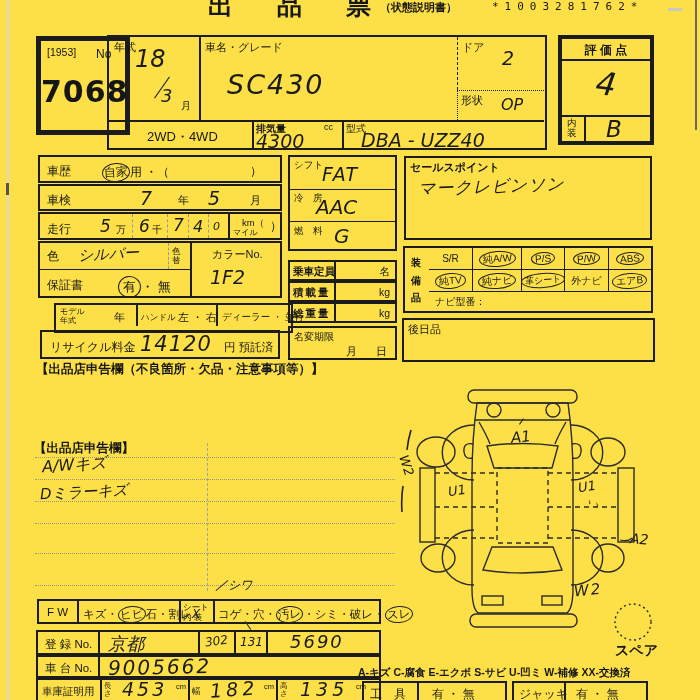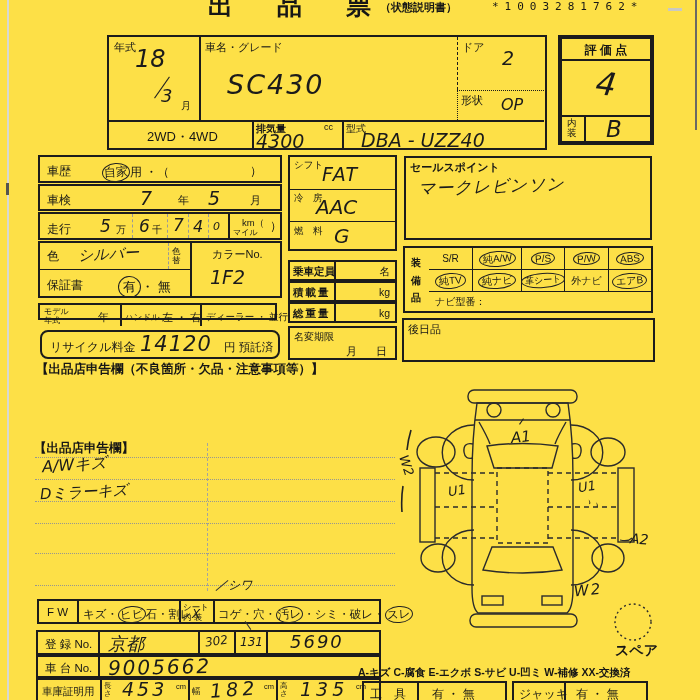--- a/index.html
+++ b/index.html
@@ -17,20 +17,25 @@
 </style>
 </head>
 <body>
 
 <div id="page">
 
   <div class="abs" style="left:208px;top:-11px;font-size:25px;font-weight:bold;letter-spacing:44px;font-family:'DejaVu Sans',sans-serif;">出品票</div>
   <div class="abs" style="left:380px;top:0px;font-size:11px;font-weight:bold;">（状態説明書）</div>
   <div class="abs" style="left:492px;top:0px;font-size:11px;letter-spacing:6px;font-family:'DejaVu Sans Mono',monospace;">*1003281762*</div>
 
+  <div class="bx" style="left:36px;top:36px;width:94px;height:99px;border-width:5px;">
+    <span class="abs" style="left:6px;top:5px;font-size:10.5px;">[1953]</span>
+    <span class="abs" style="left:55px;top:6px;font-size:12px;">No</span>
+    <div class="abs" style="left:0;right:0;top:33px;text-align:center;font-size:30px;font-weight:bold;letter-spacing:1px;font-family:'DejaVu Sans',sans-serif;">7068</div>
+  </div>
 
   <div class="bx" style="left:107px;top:35px;width:440px;height:115px;border-width:2.5px;">
     <div class="vline" style="left:90px;top:0;width:1.5px;height:83px;"></div>
     <div class="abs" style="left:348px;top:0;width:0;height:53px;border-left:1.5px dashed #1c1c1c;"></div>
     <div class="abs" style="left:348px;top:53px;width:87px;border-top:1.5px dotted #1c1c1c;"></div>
     <div class="abs" style="left:348px;top:53px;width:0;height:30px;border-left:1.5px dotted #1c1c1c;"></div>
     <div class="abs" style="left:0;top:83px;width:435px;border-top:2px solid #1c1c1c;"></div>
     <div class="vline" style="left:143px;top:83px;width:1.5px;height:29px;"></div>
     <div class="vline" style="left:233px;top:83px;width:1.5px;height:29px;"></div>
     <span class="abs lbl" style="left:5px;top:3px;">年式</span>
@@ -101,31 +106,31 @@
     <div class="abs" style="left:0;top:26px;width:151px;border-top:1.5px solid #1c1c1c;"></div>
     <span class="abs lbl" style="left:7px;top:5px;font-size:12px;">色</span>
     <span class="abs hw" style="left:38px;top:2px;font-size:15px;transform:rotate(-3deg);">シルバー</span>
     <span class="abs stk" style="left:132px;top:4px;"><span style="display:inline-block;width:10px;white-space:normal;line-height:1.05;">色替</span></span>
     <span class="abs lbl" style="left:172px;top:4px;">カラーNo.</span>
     <span class="abs hw" style="left:170px;top:23px;font-size:19px;">1F2</span>
     <span class="abs lbl" style="left:7px;top:34px;font-size:12px;">保証書</span>
     <span class="abs" style="left:78px;top:33px;font-size:13px;"><span class="circ" style="padding:1px 4px;border-width:1.8px;">有</span><span>・</span> <span>無</span></span>
   </div>
 
-  <div class="bx" style="left:38px;top:303px;width:239px;height:17px;">
+  <div class="bx" style="left:54px;top:303px;width:239px;height:30px;">
     <span class="abs" style="left:4px;top:3px;font-size:8px;line-height:1.1;"><span>モデル</span><br><span>年式</span></span>
     <span class="abs lbl" style="left:58px;top:5px;">年</span>
     <div class="vline" style="left:80px;top:0;width:1.5px;height:21px;"></div>
     <span class="abs" style="left:85px;top:7px;font-size:8.5px;">ハンドル</span>
     <span class="abs" style="left:122px;top:5px;font-size:11px;">左 ・ 右</span>
     <div class="vline" style="left:160px;top:0;width:1.5px;height:21px;"></div>
     <span class="abs" style="left:166px;top:6px;font-size:9.5px;">ディーラー ・ 並行</span>
   </div>
 
-  <div class="bx" style="left:40px;top:330px;width:240px;height:29px;border-radius:8px;">
+  <div class="bx" style="left:40px;top:330px;width:240px;height:29px;">
     <span class="abs" style="left:8px;top:7px;font-size:12px;">リサイクル料金</span>
     <span class="abs hw" style="left:98px;top:0px;font-size:21px;letter-spacing:1px;">14120</span>
     <span class="abs" style="left:182px;top:8px;font-size:11.5px;text-align:right;">円 預託済</span>
   </div>
 
   <div class="abs" style="left:36px;top:361px;font-size:12.5px;font-weight:bold;">【出品店申告欄（不良箇所・欠品・注意事項等）】</div>
 
   <div class="bx" style="left:288px;top:260px;width:109px;height:21px;">
     <span class="abs" style="left:3px;top:3px;font-size:10.5px;font-weight:bold;">乗車定員</span>
     <div class="vline" style="left:44px;top:0;width:1.5px;height:17px;"></div>

